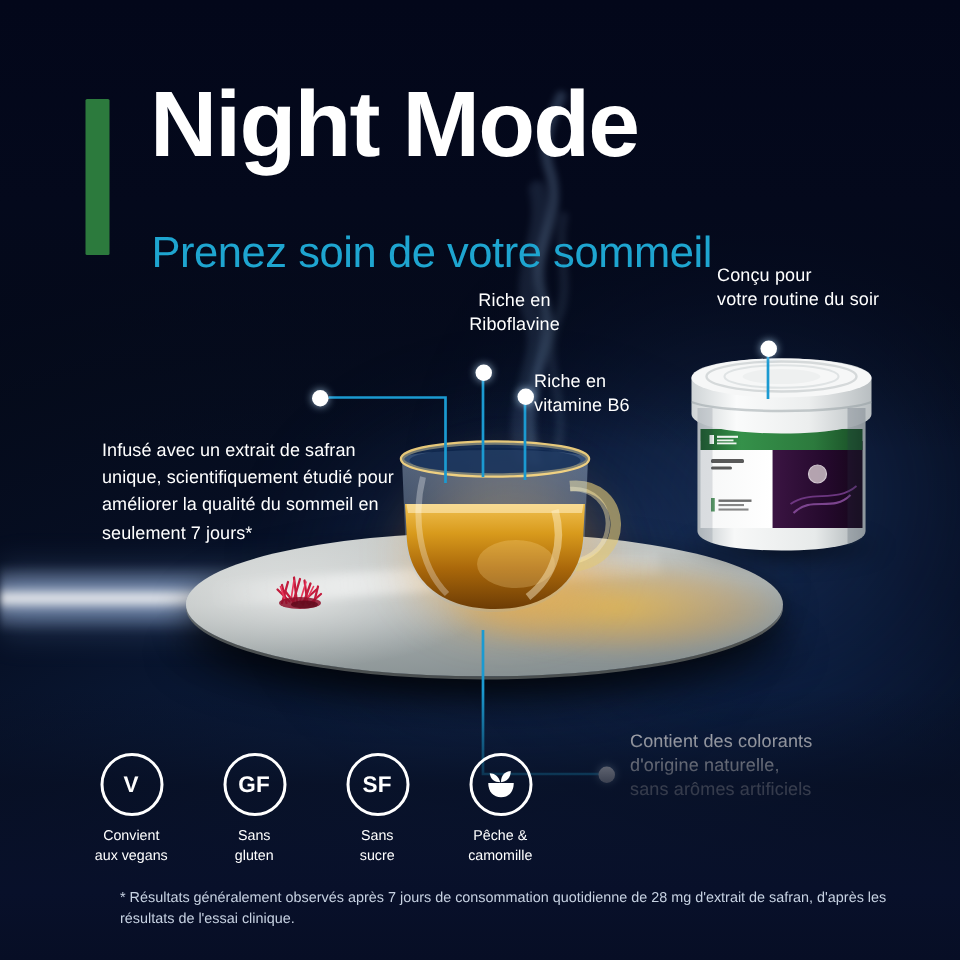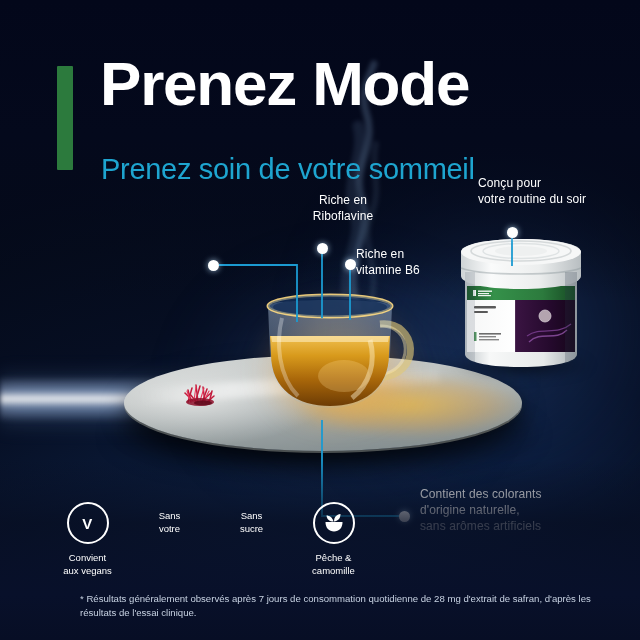--- a/index.html
+++ b/index.html
@@ -304,46 +304,53 @@
     <div>votre routine du soir</div>
   </div>
 
   <div class="callout co-colorants">
     <div>Contient des colorants</div>
     <div>d'origine naturelle,</div>
     <div>sans arômes artificiels</div>
   </div>
 
   <div class="green-bar"></div>
-  <div class="title">Prenez Mode</div>
+  <div class="title">Night Mode</div>
   <div class="subtitle">Prenez soin de votre sommeil</div>
 
+  <div class="para">Infusé avec un extrait de safran unique, scientifiquement étudié pour améliorer la qualité du sommeil en seulement 7 jours*</div>
 
   <div class="bottom-band"></div>
 
   <div class="badges">
 
     <div class="badge">
       <div class="badge-circle">
         <span>V</span>
       </div>
       <div class="badge-label">
         <div>Convient</div>
         <div>aux vegans</div>
       </div>
     </div>
 
     <div class="badge">
+      <div class="badge-circle">
+        <span>GF</span>
+      </div>
       <div class="badge-label">
         <div>Sans</div>
-        <div>votre</div>
+        <div>gluten</div>
       </div>
     </div>
 
     <div class="badge">
+      <div class="badge-circle">
+        <span>SF</span>
+      </div>
       <div class="badge-label">
         <div>Sans</div>
         <div>sucre</div>
       </div>
     </div>
 
     <div class="badge">
       <div class="badge-circle">
         <svg width="22" height="20" viewBox="0 0 22 20">
           <path d="M2.5 9 L19.5 9 C19.5 15 16 18.5 11 18.5 C6 18.5 2.5 15 2.5 9 Z" fill="#fff"></path>

